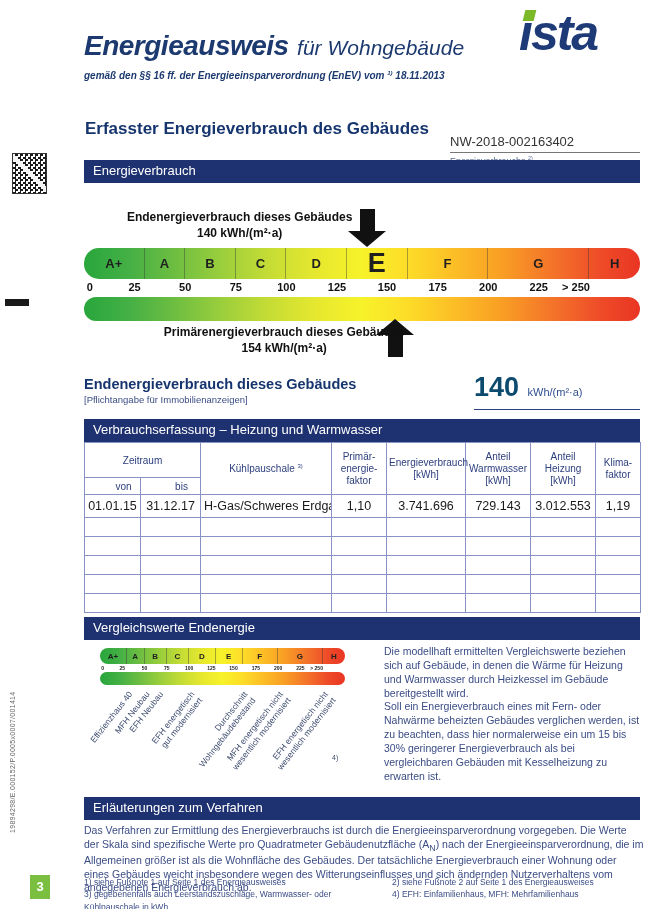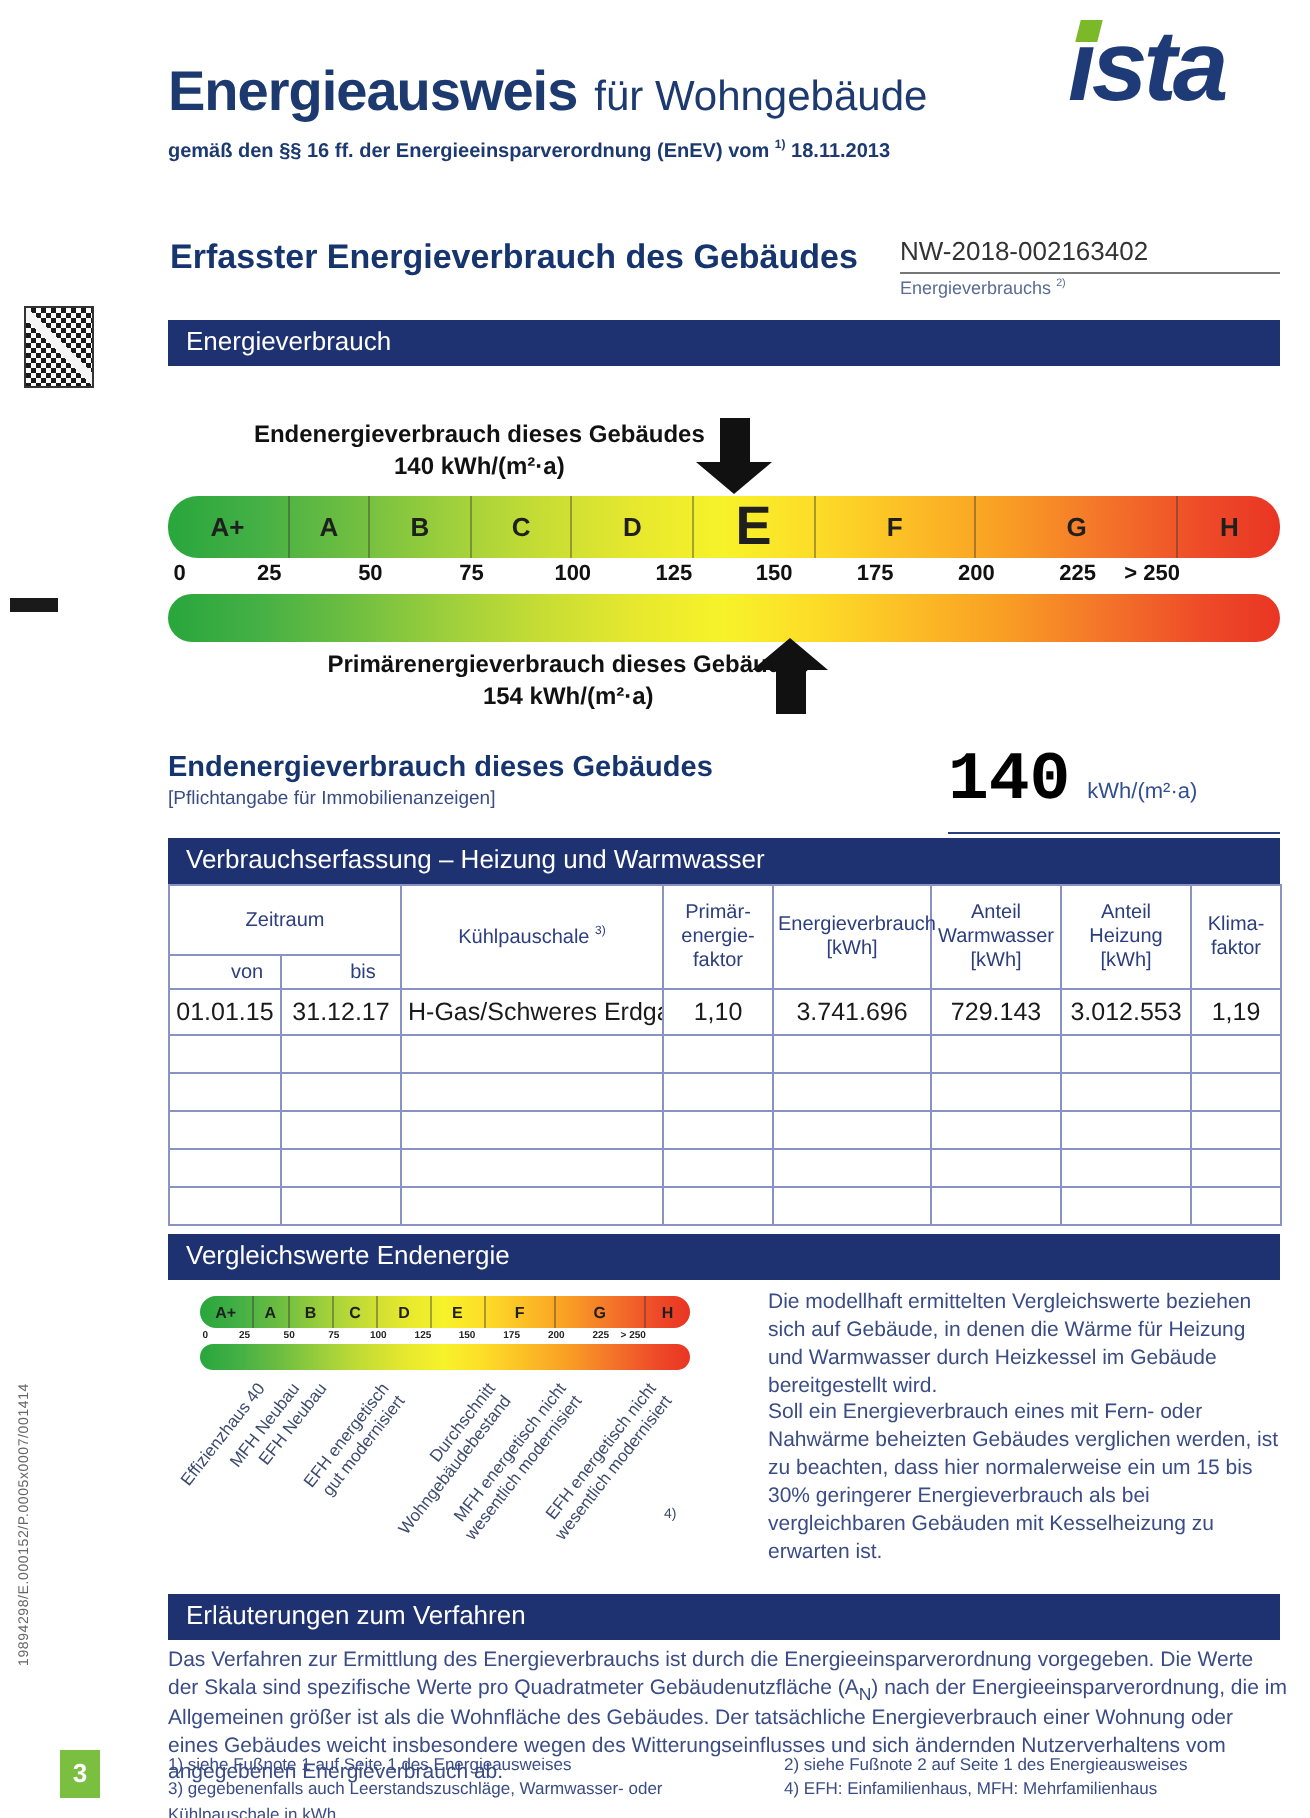--- a/index.html
+++ b/index.html
@@ -1,45 +1,45 @@
 <!DOCTYPE html>
 <html><head>
 <meta charset="utf-8">
 <style>
   html,body{margin:0;padding:0;background:#e8e8e8;}
   .page{position:relative;width:655px;height:909px;background:#ffffff;overflow:hidden;
         font-family:"Liberation Sans", sans-serif;color:#222;}
 
   
-  .header{position:absolute;left:84px;top:30px;}
+  .header{position:absolute;left:84px;top:30px;font-style:italic;}
   .title-main{font-size:28px;font-weight:700;color:#1c3a70;letter-spacing:-0.5px;}
   .title-suffix{font-size:21px;font-weight:400;color:#1c3a70;margin-left:4px;}
   .subtitle{margin-top:8px;font-size:10px;font-weight:700;color:#1c3a70;}
   sup{font-size:60%;}
 
-  .logo{position:absolute;left:534px;top:8px;width:120px;height:58px;text-decoration:underline;}
+  .logo{position:absolute;left:519px;top:8px;width:120px;height:58px;text-decoration:underline;}
   .logo-text{position:absolute;left:0;top:0;font-style:italic;font-weight:700;font-size:50px;
              line-height:1;color:#1e3b77;letter-spacing:-2px;}
   .logo-cover{position:absolute;left:3px;top:2px;width:15px;height:13px;background:#fff;}
   .logo-dot{position:absolute;left:5px;top:2px;width:11px;height:11px;background:#7cb928;transform:skewX(-14deg);}
 
   
   .datamatrix{position:absolute;left:12px;top:153px;width:33px;height:39px;
       background-image:
         linear-gradient(45deg, transparent 46%, #f5f5f5 46%, #f5f5f5 55%, transparent 55%),
         repeating-conic-gradient(#1a1a1a 0% 25%, #ffffff 0% 50%);
       background-size:100% 100%, 5px 5px;border:1px solid #333;}
   .crop-dash{position:absolute;left:5px;top:299px;width:24px;height:7px;background:#1a1a1a;}
   .side-code{position:absolute;left:9px;top:833px;width:150px;transform-origin:0 0;
              transform:rotate(-90deg);font-size:7px;color:#666;letter-spacing:0.3px;}
 
   
   .section-head{position:absolute;left:84px;top:118px;width:556px;height:36px;}
   .section-head h2{margin:1px;font-size:17px;font-weight:700;color:#16356e;}
-  .regbox{position:absolute;right:0;top:0;width:190px;}
+  .regbox{position:absolute;right:0;top:16px;width:190px;}
   .regnum{font-size:13px;color:#333;border-bottom:1px solid #777;padding-bottom:3px;}
   .reglabel{font-size:9px;color:#5a6b95;margin-top:2px;}
 
   
   .navybar{position:absolute;left:84px;width:556px;height:23px;background:#1e3170;color:#fff;
            font-size:13px;line-height:22px;padding-left:9px;box-sizing:border-box;}
   .bar1{top:160px;} .bar2{top:419px;} .bar3{top:617px;} .bar4{top:797px;}
 
   
   .scale-block{position:absolute;left:84px;top:205px;width:556px;height:155px;}
@@ -66,21 +66,21 @@
   .ticks-strip.big{left:0;top:74px;width:100%;height:18px;font-size:11px;}
   .tick{position:absolute;top:2px;transform:translateX(-50%);font-weight:700;color:#111;white-space:nowrap;}
   .grad-bar{position:absolute;}
   .grad-bar.big{left:0;top:92px;width:100%;height:24px;border-radius:12px;}
 
   
   .endline{position:absolute;left:84px;top:376px;width:556px;height:40px;}
   .endline h3{margin:0;font-size:14.5px;font-weight:700;color:#16356e;}
   .endline .pflicht{font-size:9.5px;color:#3a4c85;margin-top:2px;}
   .value-wrap{position:absolute;right:0;top:-4px;width:166px;border-bottom:1.5px solid #29407e;padding-bottom:6px;}
-  .value-big{font-size:34px;font-weight:700;color:#000000;font-family:Liberation Mono, monospace;}
+  .value-big{font-size:27px;font-weight:700;color:#0c4a6e;}
   .value-unit{font-size:11px;color:#2f4f8f;margin-left:4px;}
 
   
   .vtable{position:absolute;left:84px;top:442px;width:556px;border-collapse:collapse;
           table-layout:fixed;border:1.5px solid #3a4a94;}
   .vtable th,.vtable td{border:1px solid #8892c4;}
   .vtable th{font-weight:400;font-size:10px;color:#2c3e7d;text-align:center;vertical-align:middle;padding:1px 2px;}
   .vtable thead tr:first-child th{height:32px;}
   .vtable thead tr.subrow th{height:14px;text-align:center;padding-left:24px;}
   .vtable td{font-size:12.5px;color:#1a1a1a;text-align:center;padding:0 3px;overflow:hidden;white-space:nowrap;}

